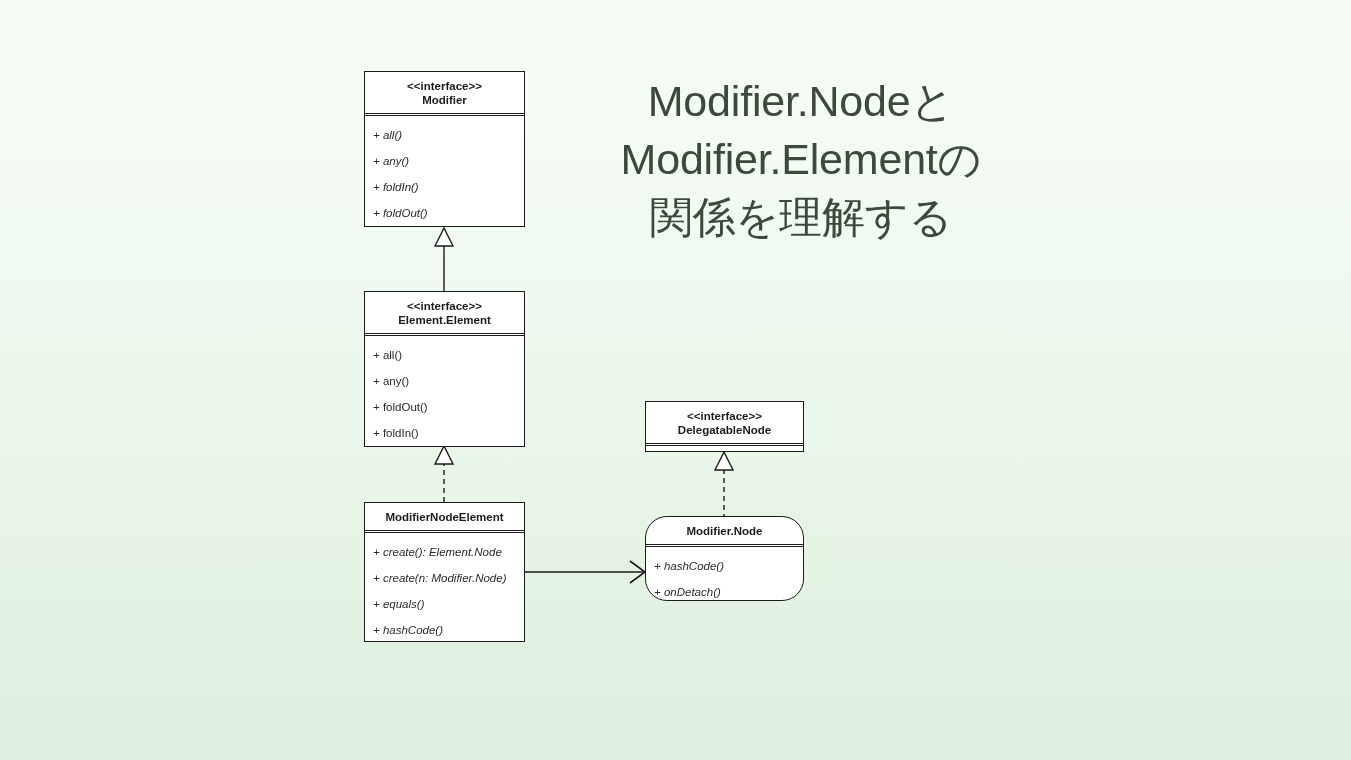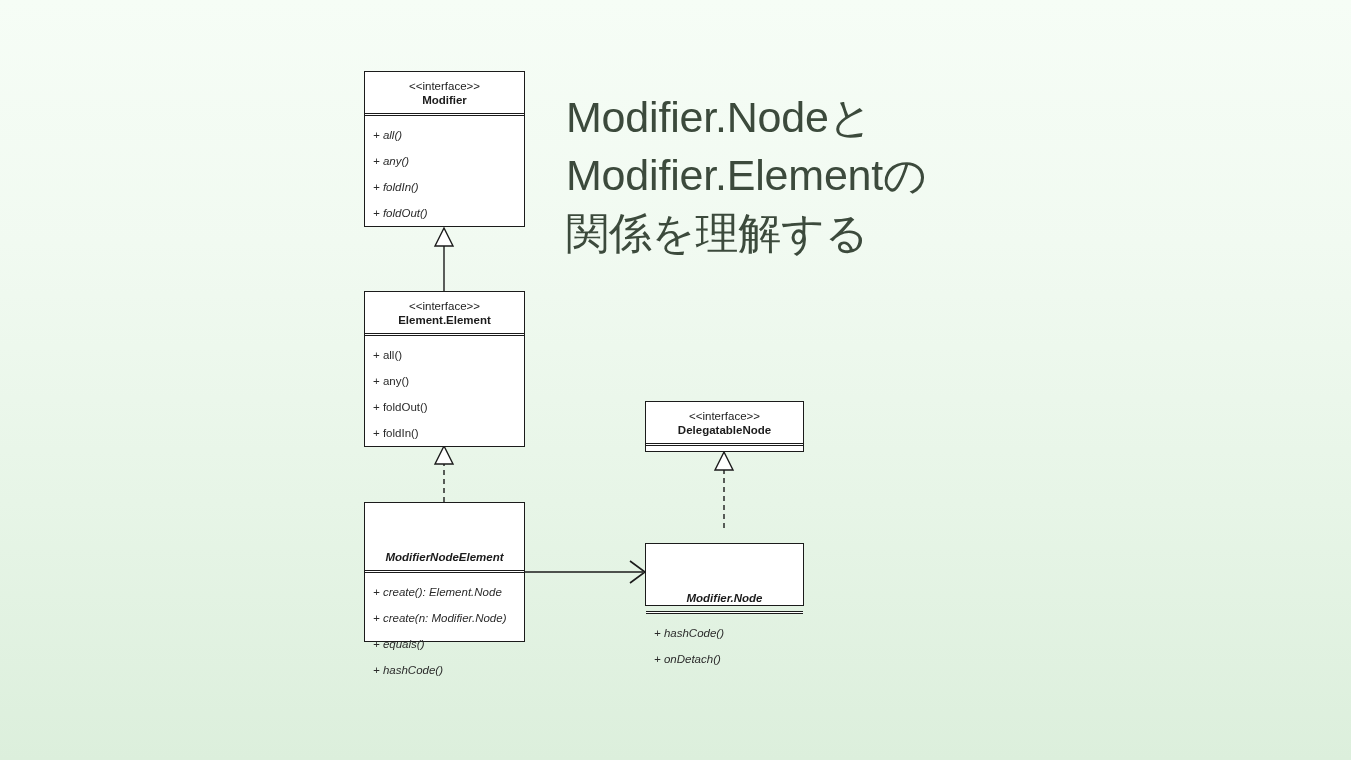--- a/index.html
+++ b/index.html
@@ -16,57 +16,56 @@
   #stage {
     position: relative;
     width: 1351px;
     height: 760px;
   }
 
   
   #slide-title {
     position: absolute;
     left: 566px;
-    top: 88px;
+    top: 72px;
     width: 470px;
     color: #3c4a3c;
     font-size: 43px;
     line-height: 58px;
     font-weight: 400;
     letter-spacing: -0.2px;
     white-space: pre-line;
+    text-align: center;
   }
 
   
   .uml-box {
     position: absolute;
     background: #ffffff;
     border: 1px solid #1b1b1b;
     box-sizing: border-box;
   }
   .uml-header {
     text-align: center;
     color: #1b1b1b;
     font-size: 11.5px;
     font-weight: bold;
     line-height: 14px;
     padding: 7px 4px 6px 4px;
     box-sizing: border-box;
   }
   .uml-header .stereotype {
     display: block;
-    font-weight: normal;
+    font-weight: bold;
   }
   .uml-header .cname {
     display: block;
     font-weight: bold;
   }
   .uml-header.italic .cname {
-    font-style: italic;
-    margin-top: 40px;
   }
   
   .uml-sep {
     height: 3px;
     border-top: 1px solid #1b1b1b;
     border-bottom: 1px solid #1b1b1b;
     background: #ffffff;
     box-sizing: border-box;
   }
   .uml-members {
@@ -176,21 +175,21 @@
 
   <div class="uml-box" style="left:645px; top:401px; width:159px; height:51px;">
     <div class="uml-header">
       <span class="stereotype">&lt;&lt;interface&gt;&gt;</span>
       <span class="cname">DelegatableNode</span>
     </div>
     <div class="uml-sep"></div>
     <div class="uml-members empty"></div>
   </div>
 
-  <div class="uml-box" style="left:645px; top:543px; width:159px; height:63px;">
+  <div class="uml-box" style="left:645px; top:516px; width:159px; height:85px;border-radius:22px;">
     <div class="uml-header italic">
       <span class="cname">Modifier.Node</span>
     </div>
     <div class="uml-sep"></div>
     <div class="uml-members italic">
       <div class="member">+ hashCode()</div>
       <div class="member">+ onDetach()</div>
     </div>
   </div>
 

